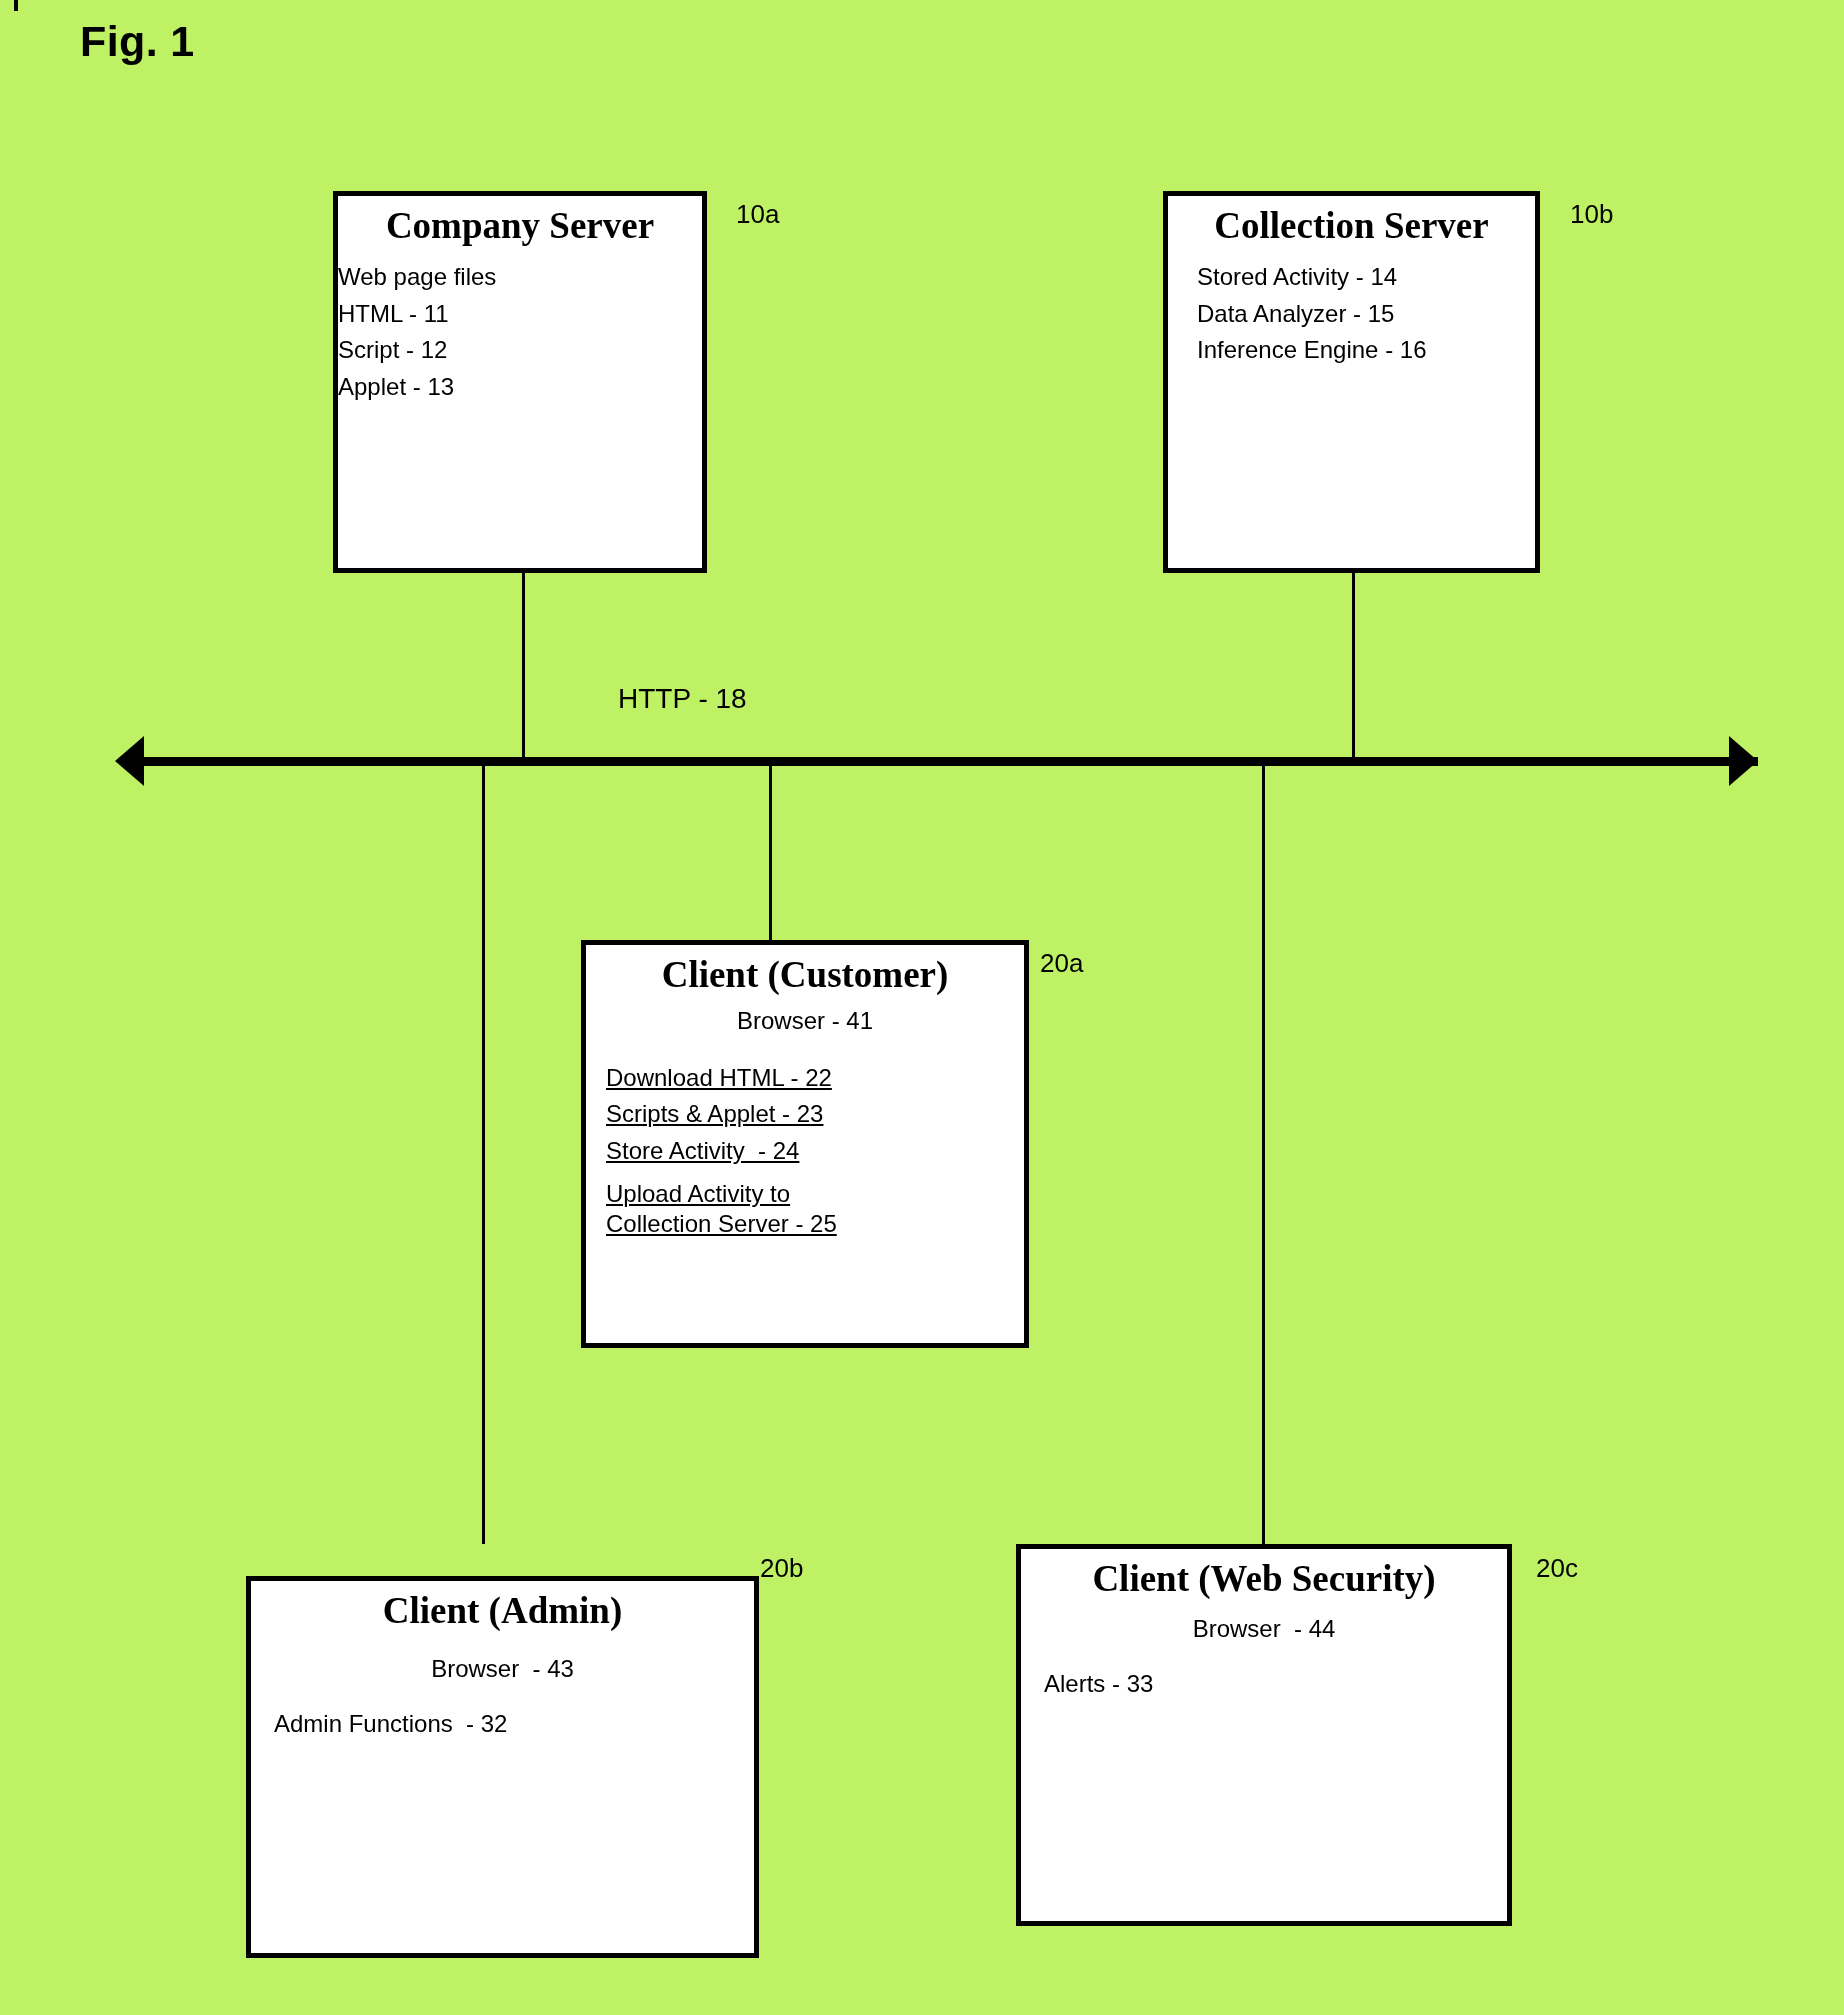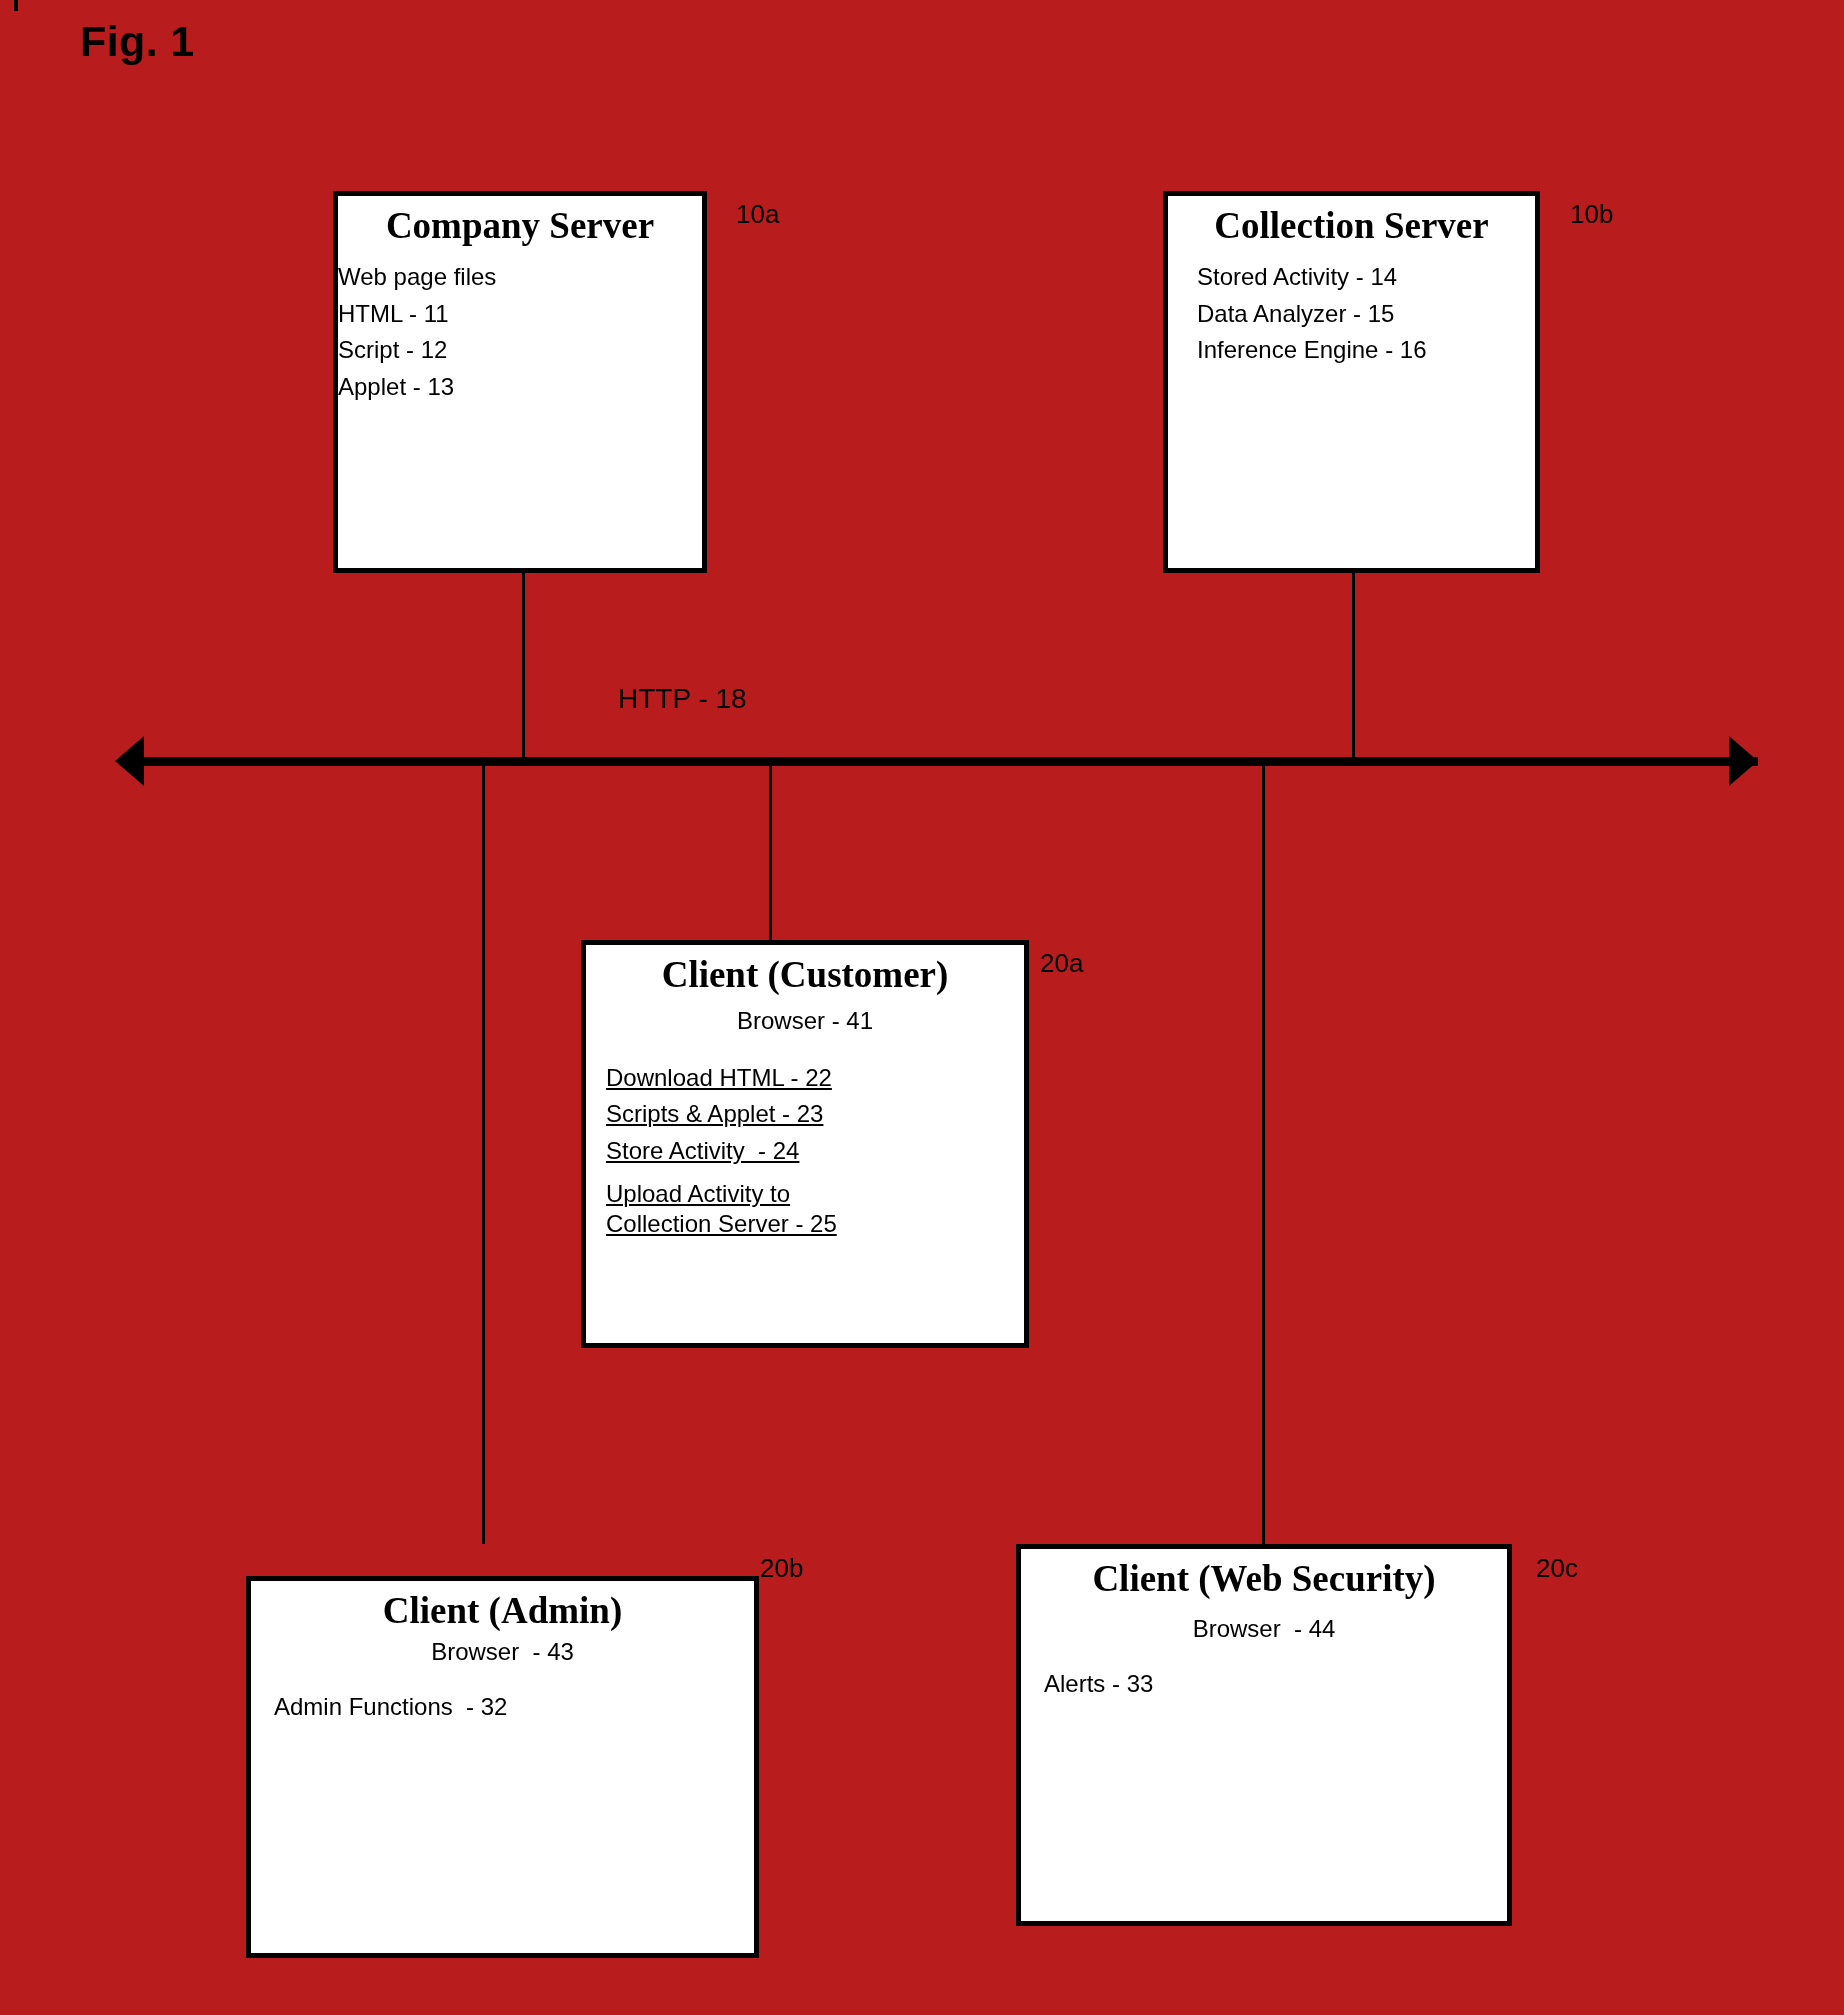--- a/index.html
+++ b/index.html
@@ -5,21 +5,21 @@
 <style>
   html, body {
     margin: 0;
     padding: 0;
     background: #ffffff;
   }
   #page {
     position: relative;
     width: 1845px;
     height: 2015px;
-    background: #b91c1c;
+    background: #bef264;
     overflow: hidden;
     font-family: "Liberation Sans", sans-serif;
     color: #000000;
   }
 
   
   #fig-caption {
     position: absolute;
     left: 80px;
     top: 17px;
@@ -176,21 +176,21 @@
       <div class="node-line">Scripts &amp; Applet - 23</div>
       <div class="node-line">Store Activity  - 24</div>
       <div class="node-line" style="line-height:1.28; margin-top:9.2px;">Upload Activity to</div>
       <div class="node-line" style="line-height:1.28;">Collection Server - 25</div>
     </div>
   </div>
   <div class="ref-num" style="left:1040px; top:948px;">20a</div>
 
   <div class="node-box" style="left:246px; top:1576px; width:513px; height:382px;">
     <div class="node-title">Client (Admin)</div>
-    <div class="node-lines lines-center" style="margin-top:4px;">
+    <div class="node-lines lines-center" style="margin-top:21px;">
       <div class="node-line">Browser  - 43</div>
     </div>
     <div class="node-lines lines-left-pad3" style="margin-top:18.5px;">
       <div class="node-line">Admin Functions  - 32</div>
     </div>
   </div>
   <div class="ref-num" style="left:760px; top:1553px;">20b</div>
 
   <div class="node-box" style="left:1016px; top:1544px; width:496px; height:382px;">
     <div class="node-title">Client (Web Security)</div>

